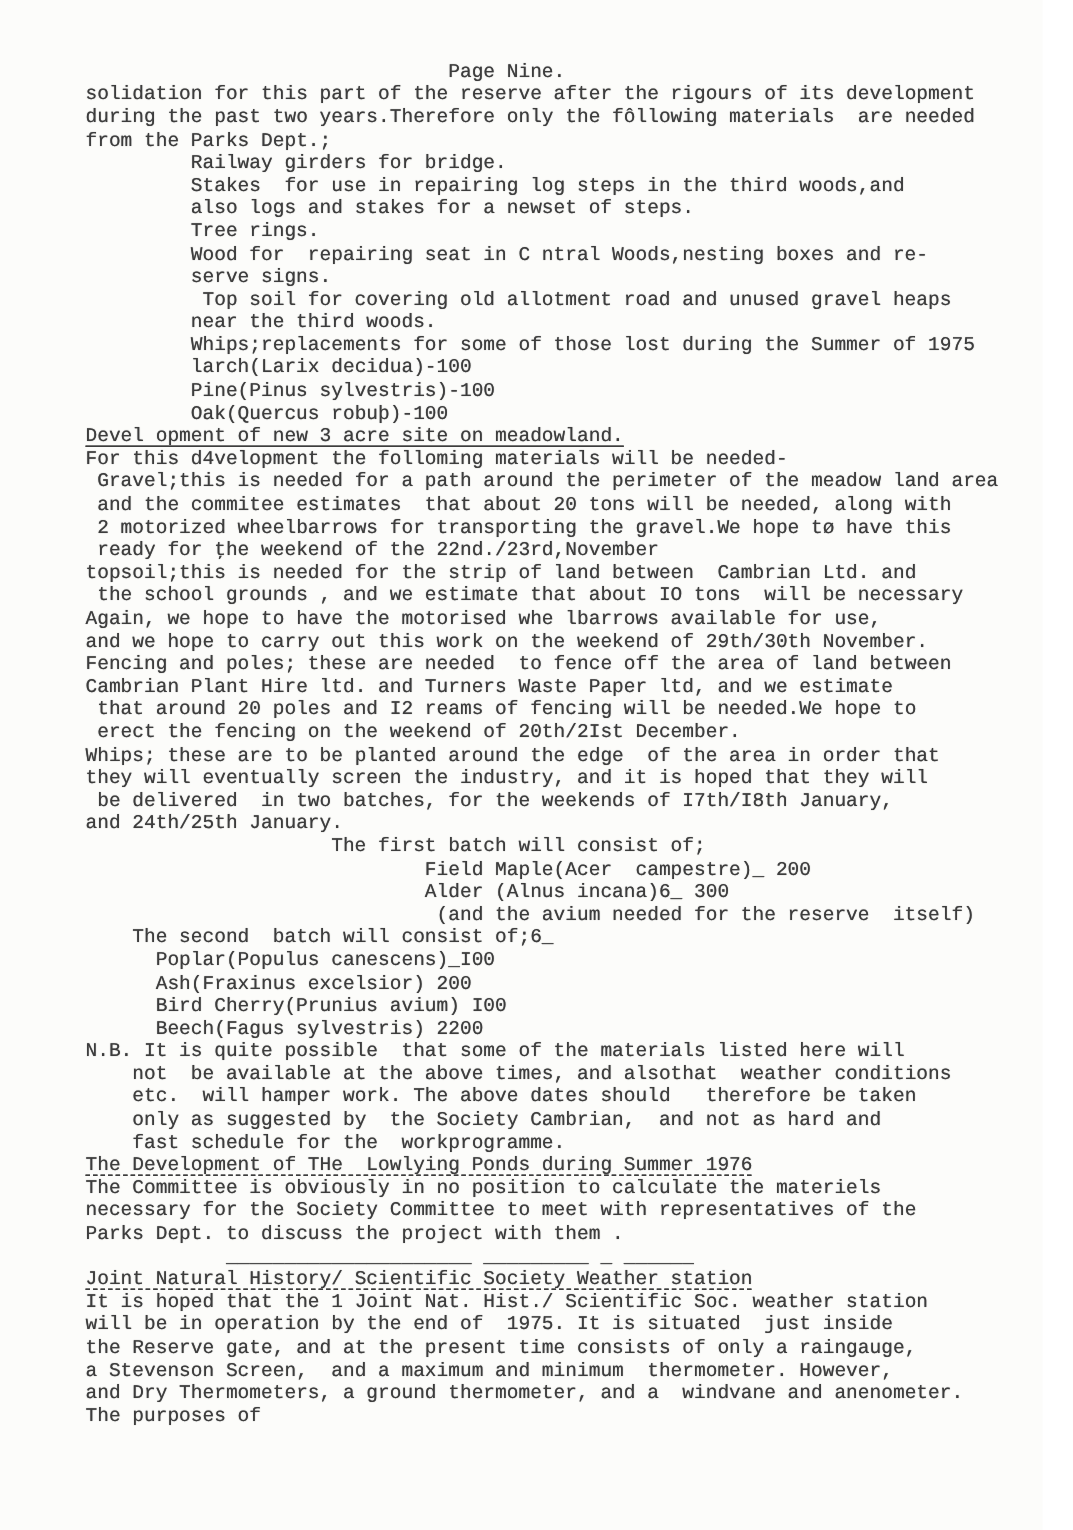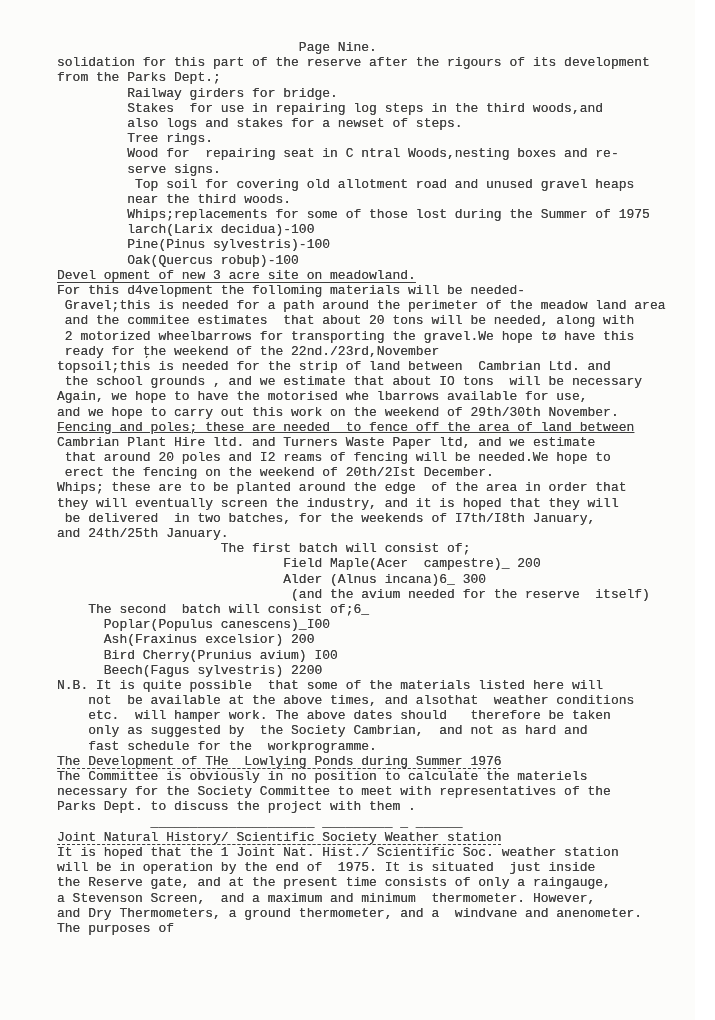--- a/index.html
+++ b/index.html
@@ -37,20 +37,21 @@
     text-underline-offset: 2.5px;
   }
 </style>
 </head>
 <body>
 
 <div class="paper">
   <div id="doc">
       <div class="line" style="padding-left: 31ch;"><span class="txt">Page Nine.</span></div>
       <div class="line" style="padding-left: 0ch;"><span class="txt">solidation for this part of the reserve after the rigours of its development</span></div>
+      <div class="line" style="padding-left: 0ch;"><span class="txt">during the past two years.Therefore only the fôllowing materials  are needed</span></div>
       <div class="line" style="padding-left: 0ch;"><span class="txt">from the Parks Dept.;</span></div>
       <div class="line" style="padding-left: 9ch;"><span class="txt">Railway girders for bridge.</span></div>
       <div class="line" style="padding-left: 9ch;"><span class="txt">Stakes  for use in repairing log steps in the third woods,and</span></div>
       <div class="line" style="padding-left: 9ch;"><span class="txt">also logs and stakes for a newset of steps.</span></div>
       <div class="line" style="padding-left: 9ch;"><span class="txt">Tree rings.</span></div>
       <div class="line" style="padding-left: 9ch;"><span class="txt">Wood for  repairing seat in C ntral Woods,nesting boxes and re-</span></div>
       <div class="line" style="padding-left: 9ch;"><span class="txt">serve signs.</span></div>
       <div class="line" style="padding-left: 10ch;"><span class="txt">Top soil for covering old allotment road and unused gravel heaps</span></div>
       <div class="line" style="padding-left: 9ch;"><span class="txt">near the third woods.</span></div>
       <div class="line" style="padding-left: 9ch;"><span class="txt">Whips;replacements for some of those lost during the Summer of 1975</span></div>
@@ -60,21 +61,21 @@
       <div class="line" style="padding-left: 0ch;"><span class="txt u-solid">Devel opment of new 3 acre site on meadowland.</span></div>
       <div class="line" style="padding-left: 0ch;"><span class="txt">For this d4velopment the folloming materials will be needed-</span></div>
       <div class="line" style="padding-left: 1ch;"><span class="txt">Gravel;this is needed for a path around the perimeter of the meadow land area</span></div>
       <div class="line" style="padding-left: 1ch;"><span class="txt">and the commitee estimates  that about 20 tons will be needed, along with</span></div>
       <div class="line" style="padding-left: 1ch;"><span class="txt">2 motorized wheelbarrows for transporting the gravel.We hope tø have this</span></div>
       <div class="line" style="padding-left: 1ch;"><span class="txt">ready for ţhe weekend of the 22nd./23rd,November</span></div>
       <div class="line" style="padding-left: 0ch;"><span class="txt">topsoil;this is needed for the strip of land between  Cambrian Ltd. and</span></div>
       <div class="line" style="padding-left: 1ch;"><span class="txt">the school grounds , and we estimate that about IO tons  will be necessary</span></div>
       <div class="line" style="padding-left: 0ch;"><span class="txt">Again, we hope to have the motorised whe lbarrows available for use,</span></div>
       <div class="line" style="padding-left: 0ch;"><span class="txt">and we hope to carry out this work on the weekend of 29th/30th November.</span></div>
-      <div class="line" style="padding-left: 0ch; text-decoration: underline;"><span class="txt">Fencing and poles; these are needed  to fence off the area of land between</span></div>
+      <div class="line" style="padding-left: 0ch;"><span class="txt">Fencing and poles; these are needed  to fence off the area of land between</span></div>
       <div class="line" style="padding-left: 0ch;"><span class="txt">Cambrian Plant Hire ltd. and Turners Waste Paper ltd, and we estimate</span></div>
       <div class="line" style="padding-left: 1ch;"><span class="txt">that around 20 poles and I2 reams of fencing will be needed.We hope to</span></div>
       <div class="line" style="padding-left: 1ch;"><span class="txt">erect the fencing on the weekend of 20th/2Ist December.</span></div>
       <div class="line" style="padding-left: 0ch;"><span class="txt">Whips; these are to be planted around the edge  of the area in order that</span></div>
       <div class="line" style="padding-left: 0ch;"><span class="txt">they will eventually screen the industry, and it is hoped that they will</span></div>
       <div class="line" style="padding-left: 1ch;"><span class="txt">be delivered  in two batches, for the weekends of I7th/I8th January,</span></div>
       <div class="line" style="padding-left: 0ch;"><span class="txt">and 24th/25th January.</span></div>
       <div class="line" style="padding-left: 21ch;"><span class="txt">The first batch will consist of;</span></div>
       <div class="line" style="padding-left: 29ch;"><span class="txt">Field Maple(Acer  campestre)_ 200</span></div>
       <div class="line" style="padding-left: 29ch;"><span class="txt">Alder (Alnus incana)6_ 300</span></div>

